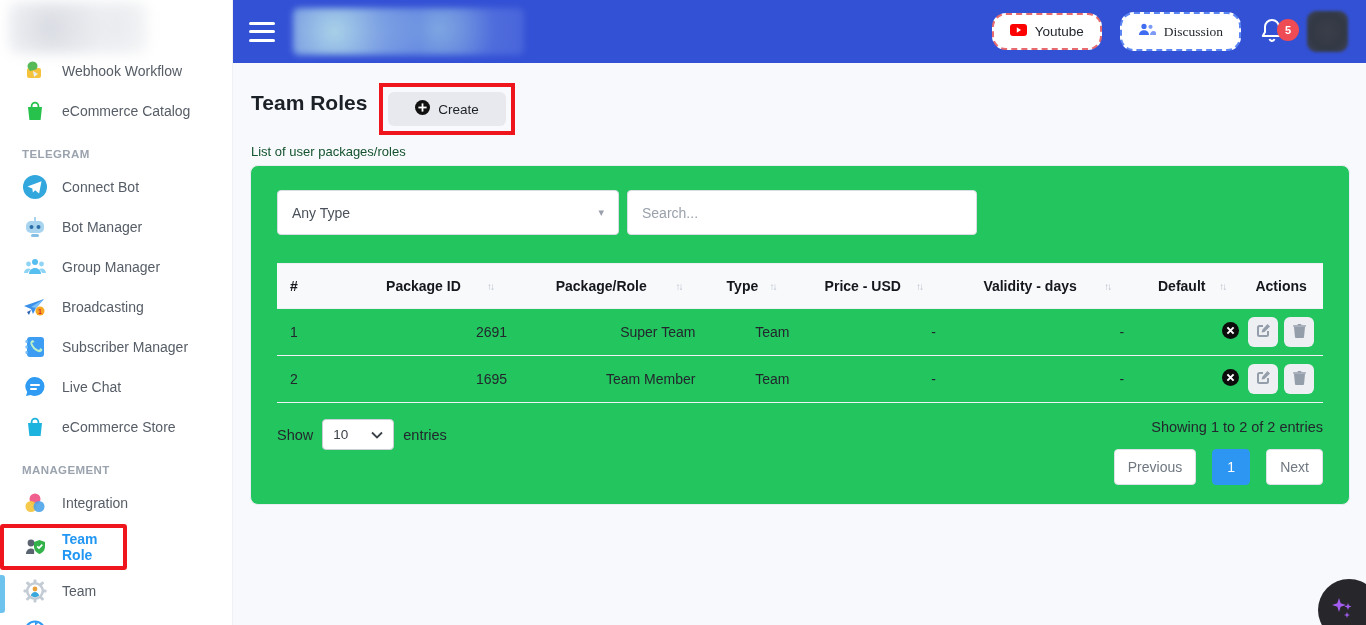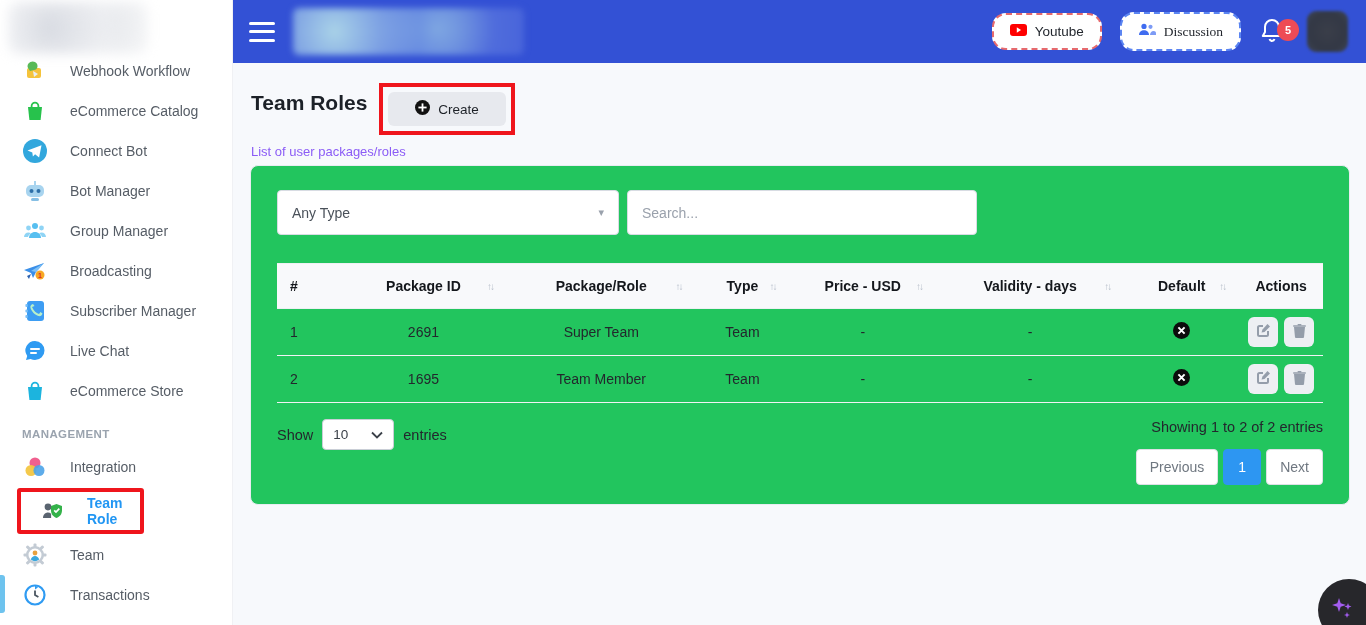--- a/index.html
+++ b/index.html
@@ -6,25 +6,25 @@
   html,body { width:1366px; height:625px; overflow:hidden; font-family:"Liberation Sans", sans-serif; background:#fff; }
   body { position:relative; }
 
   
   .sidebar { position:absolute; left:0; top:0; width:233px; height:625px; background:#fff; z-index:5; border-right:1px solid #f0f1f4; }
   .logo-blur { position:absolute; left:8px; top:2px; width:140px; height:52px; border-radius:10px;
     background:radial-gradient(circle at 30% 50%, #d8dbe2 0%, rgba(240,241,244,.6) 55%, rgba(255,255,255,0) 75%),
                radial-gradient(circle at 70% 45%, #e4e6ea 0%, rgba(255,255,255,0) 70%);
     filter:blur(6px); }
   .nav-list { position:absolute; top:50px; left:0; right:0; }
-  .snav { display:flex; align-items:center; gap:22px; padding:6px 10px 6px 22px; margin:2px 0; cursor:pointer; }
+  .snav { display:flex; align-items:center; gap:14px; padding:6px 10px 6px 22px; margin:2px 0; cursor:pointer; }
   .snav .sicon { width:26px; height:26px; flex:0 0 26px; display:flex; align-items:center; justify-content:center; }
   .snav .slabel { font-size:14px; color:#565d66; }
   .sec-label { font-size:11.5px; font-weight:700; letter-spacing:.4px; color:#9aa3ae; padding:16px 0 6px 22px; }
-  .snav.active-annotated { border:4px solid #ef151c; border-radius:3px; padding:3px 12px 3px 18px; margin-left:17px; width:127px; }
+  .snav.active-annotated { border:4px solid #ef151c; border-radius:3px; padding:3px 12px 3px 18px; margin-left:0; width:127px; }
   .snav.active-annotated .slabel { color:#2196f3; font-weight:700; }
   .active-bar { position:absolute; left:0; width:5px; height:38px; background:#6ec3ee; border-radius:0 3px 3px 0; }
 
   
   .topbar { position:absolute; left:233px; right:0; top:0; height:63px; background:#3351d5; display:flex; align-items:center; z-index:4; }
   .hamburger { margin-left:16px; width:26px; height:20px; display:flex; flex-direction:column; justify-content:space-between; cursor:pointer; }
   .hamburger span { display:block; height:3px; background:#fff; border-radius:2px; }
   .brand-blur { margin-left:18px; width:231px; height:47px; border-radius:6px;
     background:radial-gradient(circle at 18% 50%, #a9d2e8 0%, rgba(90,125,224,.55) 45%, rgba(70,100,215,.25) 70%),
                radial-gradient(circle at 62% 45%, #9ecbe4 0%, rgba(95,125,225,.5) 40%, rgba(70,100,215,0) 72%),
@@ -41,52 +41,52 @@
   .avatar-blur { width:41px; height:41px; border-radius:9px;
     background:radial-gradient(circle at 50% 50%, #3a3e49 0%, #333845 60%, #3e4553 100%); filter:blur(1.5px); cursor:pointer; }
 
   
   .main { position:absolute; left:233px; right:0; top:63px; bottom:0; background:#f7f9fc; }
   .title-row { display:flex; align-items:flex-start; padding:20px 0 0 18px; }
   .page-title { font-size:21px; font-weight:700; color:#1c2128; padding-top:8px; }
   .create-annotation { margin-left:12px; border:4px solid #ef151c; padding:5px; }
   .create-btn { display:flex; align-items:center; gap:8px; background:#e7e9ee; border:none; border-radius:6px;
     padding:8px 27px; font-size:13.5px; color:#1d2127; font-family:inherit; cursor:pointer; }
-  .subtitle { margin:9px 0 0 18px; font-size:13px; color:#8b5cf6; }
+  .subtitle { margin:9px 0 0 18px; font-size:13px; color:#14532d; }
 
   .card { position:absolute; left:17px; right:16px; top:102px; height:340px; background:#22c55e;
     border:1px solid #e9ecf2; border-radius:8px; padding:24px 26px; }
   .filters { display:flex; gap:8px; }
   .select-box { width:342px; height:45px; border:1px solid #d8dce3; border-radius:4px; display:flex; align-items:center;
     padding:0 14px; font-size:14px; color:#4a515a; cursor:pointer; background:#fff; }
   .select-box .caret { margin-left:auto; color:#9aa1ac; font-size:11px; }
   .search-input { width:350px; height:45px; border:1px solid #d8dce3; border-radius:4px; padding:0 14px; font-size:14px;
     color:#333; font-family:inherit; outline:none; background:#fff; }
   .search-input::placeholder { color:#9aa1ac; }
 
   table { width:100%; border-collapse:collapse; margin-top:28px; }
   thead th { height:45px; background:#f8f9fb; border-top:1px solid #eef0f3; border-bottom:1px solid #eef0f3;
     font-size:14px; font-weight:700; color:#14171c; text-align:center; position:relative; }
   thead th.col-num { text-align:left; padding-left:13px; width:6%; }
   .sort { position:absolute; right:14px; top:50%; transform:translateY(-50%); color:#b6bec9; font-size:10px; letter-spacing:-2px; cursor:pointer; }
-  tbody td { height:46px; border-bottom:1px solid #f1f2f5; font-size:14px; color:#23272d; text-align:center; }
+  tbody td { height:46px; border-bottom:1px solid #f1f2f5; font-size:14px; color:#23272d; text-align:right; }
   tbody td.col-num { text-align:left; padding-left:13px; }
   .col-pkgid{width:16%} .col-role{width:18%} .col-type{width:9%} .col-price{width:14%} .col-validity{width:18%} .col-default{width:11%} .col-actions{width:8%}
   .times-icon { display:inline-block; vertical-align:middle; }
   .action-cell { display:flex; align-items:center; justify-content:center; gap:6px; height:46px; }
   .act-btn { width:30px; height:30px; border:none; border-radius:6px; background:#edeff3; display:flex; align-items:center; justify-content:center; cursor:pointer; }
 
   .table-footer { display:flex; justify-content:space-between; margin-top:16px; align-items:flex-start; }
   .show-group { display:flex; align-items:center; gap:9px; font-size:14.5px; color:#23272d; }
   .show-select { width:72px; height:31px; border:1px solid #c9ced6; border-radius:4px; background:#fff; display:flex;
     align-items:center; padding:0 10px; font-size:13.5px; color:#3b4149; cursor:pointer; }
   .show-select svg { margin-left:auto; }
   .footer-right { display:flex; flex-direction:column; align-items:flex-end; gap:14px; }
   .showing-text { font-size:14.5px; color:#23272d; }
-  .pagination { display:flex; gap:5px; }
+  .pagination { display:flex; gap:16px; }
   .page-btn { padding:0 13px; height:36px; border:1px solid #dde0e5; border-radius:4px; background:#fff; color:#6f7780;
     font-size:14px; font-family:inherit; display:flex; align-items:center; cursor:pointer; }
   .page-btn.active { background:#2d96f2; border-color:#2d96f2; color:#fff; width:38px; justify-content:center; }
 
   .ai-fab { position:absolute; right:-14px; bottom:-16px; width:62px; height:62px; border-radius:50%; background:#27272b;
     z-index:9; cursor:pointer; display:flex; align-items:center; justify-content:flex-start; padding-left:12px; }
 </style>
 </head>
 <body>
 
@@ -108,20 +108,21 @@
     <div class="snav">
       <span class="sicon">
         <svg width="24" height="24" viewBox="0 0 24 24">
             <path d="M5 8h14l-1.4 13H6.4z" fill="#27c24c"></path>
             <path d="M8.6 9V7a3.4 3.4 0 0 1 6.8 0v2" stroke="#27c24c" stroke-width="1.8" fill="none"></path>
           </svg>
       </span>
       <span class="slabel">eCommerce Catalog</span>
     </div>
 
+    <div class="sec-label">TELEGRAM</div>
 
     <div class="snav">
       <span class="sicon">
         <svg width="26" height="26" viewBox="0 0 26 26">
             <circle cx="13" cy="13" r="12" fill="#32a7dd"></circle>
             <path d="M5.5 12.6l14-5.4-2.4 12.2-4-3.2-2.2 2.4-.6-4z" fill="#fff"></path>
           </svg>
       </span>
       <span class="slabel">Connect Bot</span>
     </div>

